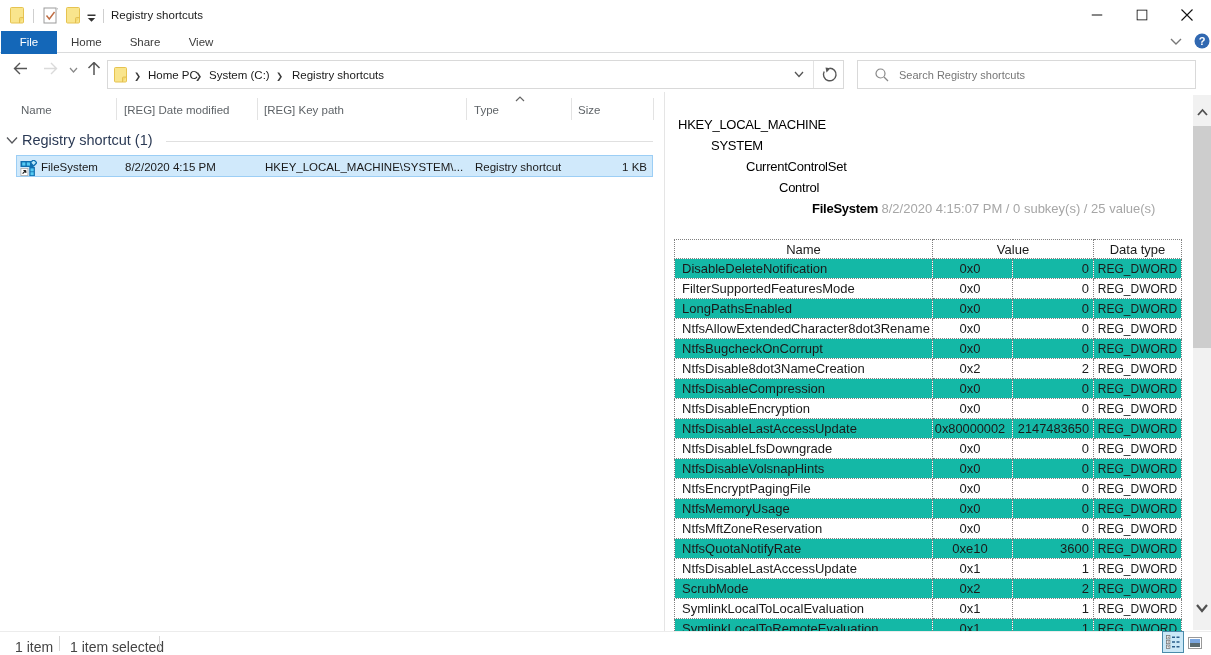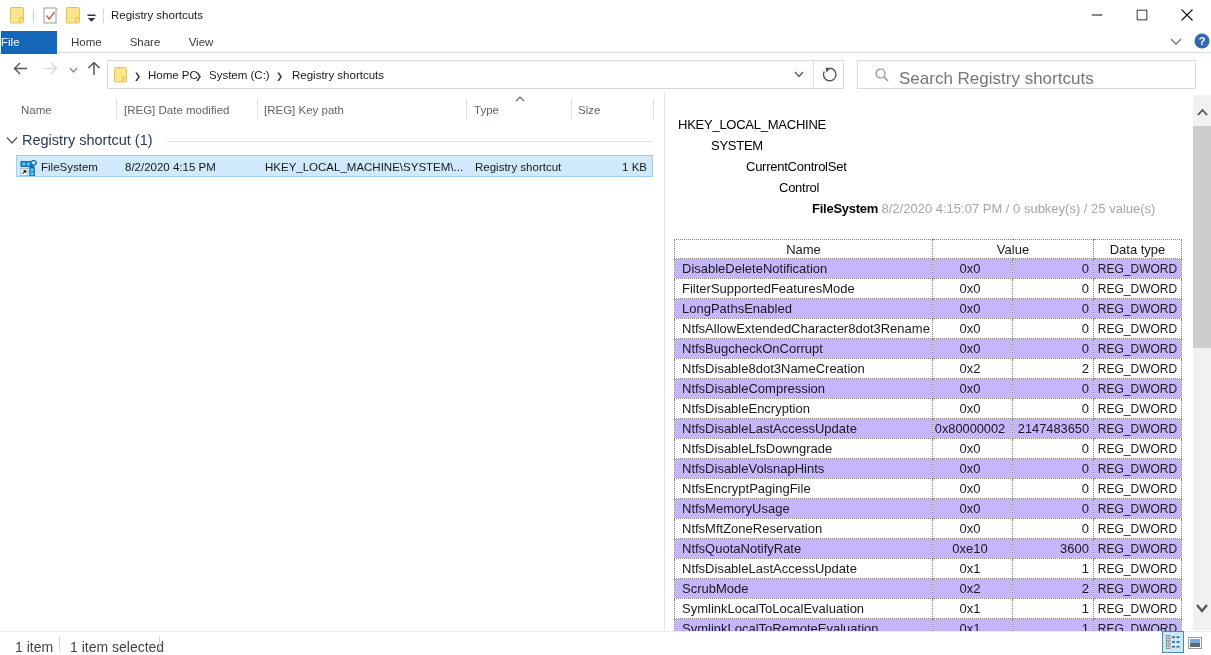--- a/index.html
+++ b/index.html
@@ -9,27 +9,27 @@
 
 
 #titlebar { position:absolute; left:0; top:0; width:1211px; height:30px; background:#fff; }
 .qsep { position:absolute; top:9px; width:1px; height:14px; background:#cfcfcf; }
 #title-text { position:absolute; left:111px; top:9px; font-size:11.5px; color:#1a1a1a; }
 .winbtn { position:absolute; top:0; width:45px; height:30px; }
 .winbtn svg { position:absolute; left:50%; top:50%; transform:translate(-50%,-50%); }
 
 
 #tabrow { position:absolute; left:0; top:30px; width:1211px; height:23px; background:#fff; border-bottom:1px solid #dadbdc; }
-#filetab { position:absolute; left:1px; top:1px; width:56px; height:38px; background:#1467b8; color:#fff; font-size:11.5px; line-height:23px; }
+#filetab { position:absolute; left:1px; top:1px; width:56px; height:38px; background:#1467b8; color:#fff; font-size:11.5px; text-align:center; line-height:23px; }
 .tab { position:absolute; top:1px; height:23px; font-size:11.5px; color:#3b3b3b; line-height:23px; }
 
 
 #toolbar { position:absolute; left:0; top:54px; width:1211px; height:38px; background:#fff; }
 #addrbox { position:absolute; left:107px; top:6px; width:737px; height:29px; border:1px solid #d9d9d9; background:#fff; font-size:11.5px; }
-#searchbox { position:absolute; left:857px; top:6px; width:339px; height:29px; border:1px solid #d9d9d9; background:#fff; font-size:17px; color:#767676; }
+#searchbox { position:absolute; left:857px; top:6px; width:339px; height:29px; border:1px solid #d9d9d9; background:#fff; font-size:11px; color:#767676; }
 .crumb { position:absolute; top:8px; font-size:11.5px; color:#1a1a1a; }
 .crumbsep { position:absolute; top:9.5px; font-size:8.5px; color:#3b3b3b; }
 
 
 .colhdr { position:absolute; top:104px; font-size:11.5px; color:#5f6468; }
 .colsep { position:absolute; top:98px; width:1px; height:22px; background:#e3e3e3; }
 
 
 #grouphdr { position:absolute; left:22px; top:132px; font-size:14.5px; color:#2b3a55; }
 #groupline { position:absolute; left:166px; top:141px; width:487px; height:1px; background:#e0e0e0; }
@@ -44,21 +44,21 @@
 
 .tree { position:absolute; font-size:13px; color:#000; white-space:nowrap; letter-spacing:-0.25px; }
 .graytxt { color:#a6a6a6; font-size:13px; letter-spacing:0; }
 
 
 #tblwrap { position:absolute; left:674px; top:239px; width:509px; height:393px; overflow:hidden; }
 table { border-collapse:collapse; table-layout:fixed; width:507px; font-family:"Liberation Sans",sans-serif; }
 td,th { border:1px dotted #808080; font-size:13px; font-weight:normal; padding:0; overflow:hidden; white-space:nowrap; }
 th { height:19px; text-align:center; }
 td { height:20px; } td.sm { font-size:12.8px; }
-tr.g td { background:#c4b5fd; }
+tr.g td { background:#14b8a6; }
 td.n { padding-left:7px; text-align:left; }
 td.h { padding-right:5px; text-align:center; }
 td.d { padding-right:4px; text-align:right; }
 td.t { text-align:center; font-size:12px; }
 
 
 #sbar { position:absolute; left:1193px; top:95px; width:18px; height:535px; background:#f1f1f1; }
 #sthumb { position:absolute; left:0px; top:31px; width:18px; height:222px; background:#cdcdcd; }
 
 

